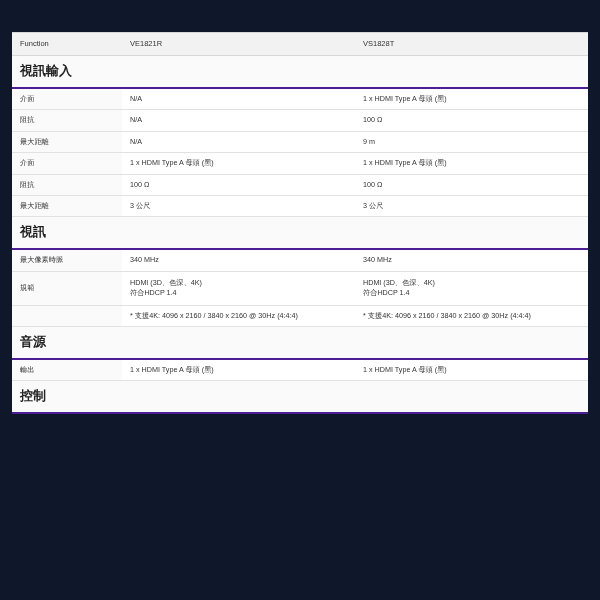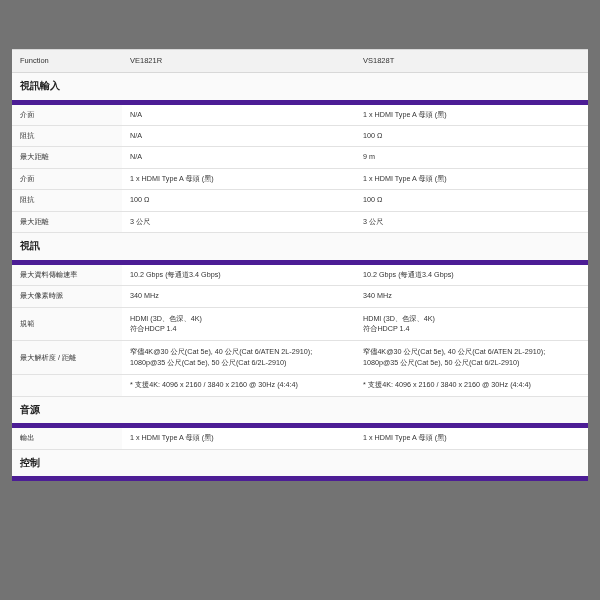--- a/index.html
+++ b/index.html
@@ -11,23 +11,23 @@
     height: 600px;
     background: #ffffff;
     font-family: "Liberation Sans", sans-serif;
     color: #222222;
     -webkit-font-smoothing: antialiased;
   }
   .page {
     position: relative;
     width: 600px;
     height: 600px;
-    background: #737373;
+    background: #0f172a;
     box-sizing: border-box;
-    padding: 49px 12px 0 12px;
+    padding: 32px 12px 0 12px;
   }
   table.spec {
     width: 576px;
     border-collapse: collapse;
     table-layout: fixed;
     font-size: 7.2px;
     line-height: 1.45;
   }
   table.spec col.c1 { width: 110px; }
   table.spec col.c2 { width: 233px; }
@@ -53,22 +53,22 @@
     padding: 5px 8px;
     vertical-align: middle;
     color: #333;
     background: #ffffff;
   }
   tbody tr.section td {
     background: #fafafa;
     font-weight: bold;
     color: #222;
     padding: 6px 8px;
-    border-bottom: 5px solid #4c1d95;
-    font-size: 10px;
+    border-bottom: 2px solid #4c1d95;
+    font-size: 13px;
   }
   tbody td.label {
     background: #fafafa;
     color: #333;
     margin-top: 10px;
   }
   tbody td.val {
     background: #ffffff;
   }
   .multiline {
@@ -127,42 +127,30 @@
         </tr>
         <tr>
           <td class="label">最大距離</td>
           <td class="val multiline">3 公尺</td>
           <td class="val multiline">3 公尺</td>
         </tr>
         <tr class="section">
           <td colspan="3">視訊</td>
         </tr>
         <tr>
-          <td class="label">最大資料傳輸速率</td>
-          <td class="val multiline">10.2 Gbps (每通道3.4 Gbps)</td>
-          <td class="val multiline">10.2 Gbps (每通道3.4 Gbps)</td>
-        </tr>
-        <tr>
           <td class="label">最大像素時脈</td>
           <td class="val multiline">340 MHz</td>
           <td class="val multiline">340 MHz</td>
         </tr>
         <tr class="tallrow">
           <td class="label">規範</td>
           <td class="val multiline">HDMI (3D、色深、4K)
 符合HDCP 1.4</td>
           <td class="val multiline">HDMI (3D、色深、4K)
 符合HDCP 1.4</td>
-        </tr>
-        <tr class="tallrow">
-          <td class="label">最大解析度 / 距離</td>
-          <td class="val multiline">窄儘4K@30 公尺(Cat 5e), 40 公尺(Cat 6/ATEN 2L-2910);
-1080p@35 公尺(Cat 5e), 50 公尺(Cat 6/2L-2910)</td>
-          <td class="val multiline">窄儘4K@30 公尺(Cat 5e), 40 公尺(Cat 6/ATEN 2L-2910);
-1080p@35 公尺(Cat 5e), 50 公尺(Cat 6/2L-2910)</td>
         </tr>
         <tr>
           <td class="label"></td>
           <td class="val multiline">* 支援4K: 4096 x 2160 / 3840 x 2160 @ 30Hz (4:4:4)</td>
           <td class="val multiline">* 支援4K: 4096 x 2160 / 3840 x 2160 @ 30Hz (4:4:4)</td>
         </tr>
         <tr class="section">
           <td colspan="3">音源</td>
         </tr>
         <tr>

